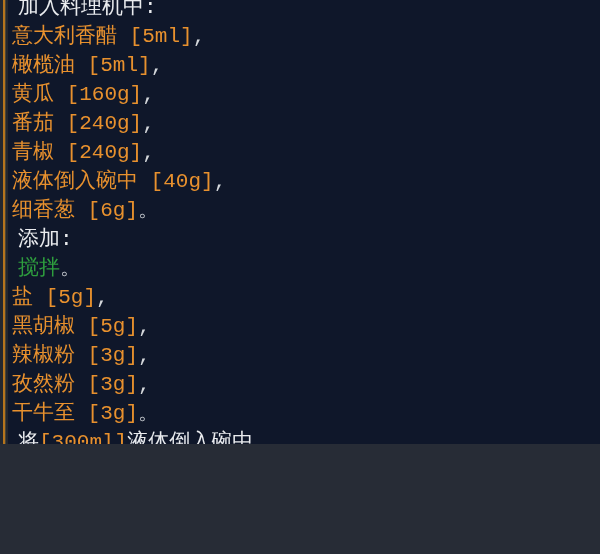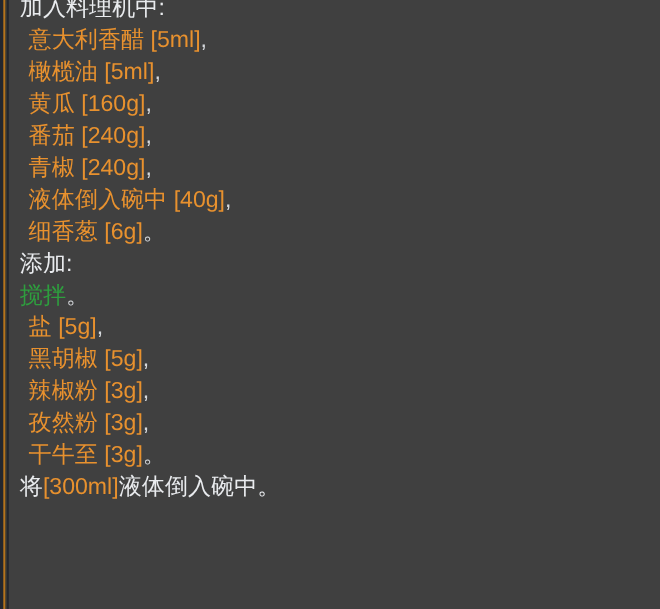--- a/index.html
+++ b/index.html
@@ -10,23 +10,24 @@
   body {
     width: 600px;
     height: 554px;
     overflow: hidden;
     font-family: "Liberation Sans", "DejaVu Sans", sans-serif;
   }
 
   #screen {
     position: relative;
     width: 600px;
-    height: 554px;
-    background: #404040;
+    height: 444px;
+    background: #0f172a;
     overflow: hidden;
+    font-family: Liberation Mono, monospace;
   }
 
   
   #left-rail {
     position: absolute;
     left: 0;
     top: 0;
     width: 8px;
     height: 100%;
     background: #23272f;
@@ -59,21 +60,21 @@
   .line {
     height: 29px;
     line-height: 29px;
     font-size: 21px;
     white-space: pre;
     letter-spacing: 0px;
     color: #e9ebee;
     padding-left: 18px;
   }
   .line.indent {
-    padding-left: 26px;
+    padding-left: 12px;
   }
 
   .tok { }
   .tok-ingredient { color: #e8912e; }
   .tok-amount      { color: #e8912e; }
   .tok-header      { color: #e9ebee; }
   .tok-action      { color: #2e9e3e; }
   .tok-punct       { color: #d5d8dc; }
   .tok-plain       { color: #e9ebee; }
 </style>

